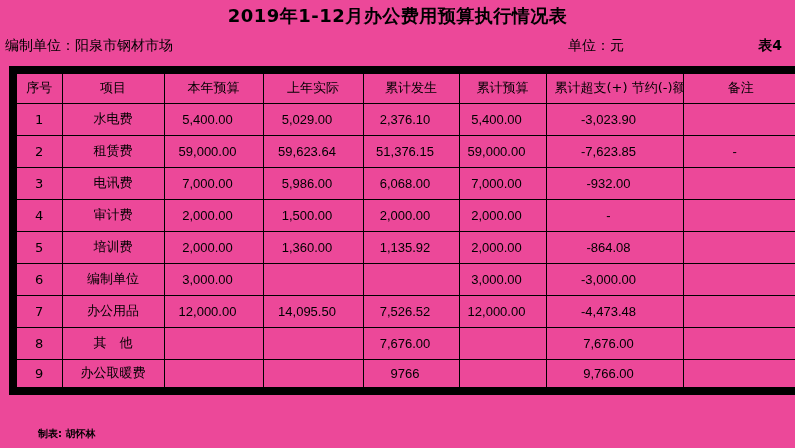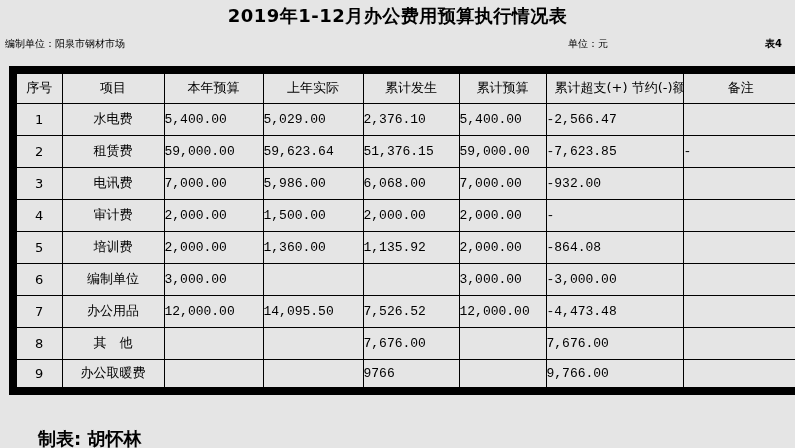--- a/index.html
+++ b/index.html
@@ -4,30 +4,30 @@
 <style>
   * { margin: 0; padding: 0; box-sizing: border-box; }
   html, body { background: #ffffff; }
   body {
     width: 795px; height: 448px;
     font-family: "DejaVu Sans", sans-serif;
     color: #000000;
     position: relative;
     overflow: hidden;
   }
-  .page { position: relative; width: 795px; height: 448px; background: #e5e5e5; }
+  .page { position: relative; width: 795px; height: 448px; background: #ec4899; }
 
   .title {
     position: absolute; top: 4px; left: 0; width: 100%;
     text-align: center;
     font-size: 18px; font-weight: bold;
     letter-spacing: 0.5px;
   }
 
-  .info-line { position: absolute; top: 37px; left: 0; width: 100%; height: 18px; font-size: 10px; }
+  .info-line { position: absolute; top: 37px; left: 0; width: 100%; height: 18px; font-size: 14px; }
   .info-unit   { position: absolute; left: 5px;  top: 0; }
   .info-curr   { position: absolute; left: 568px; top: 0; }
   .info-tabno  { position: absolute; right: 13px; top: 0; font-weight: bold; }
 
   table.budget {
     position: absolute; top: 66px; left: 9px;
     width: 789px;
     border-collapse: collapse;
     table-layout: fixed;
     border: 8px solid #000000;
@@ -39,27 +39,27 @@
     vertical-align: middle;
     overflow: hidden;
     white-space: nowrap;
   }
   table.budget thead tr { height: 33px; }
   table.budget tbody tr { height: 32px; }
   table.budget th { text-align: center; line-height: 1.1; }
   th.th-variance { white-space: pre-line; font-size: 12.5px; padding-left: 8px; }
   td.c-center { text-align: center; }
   td.c-num {
-    text-align: left;
+    text-align: center;
     padding-right: 12px;
-    font-family: Liberation Mono, monospace;
+    font-family: Liberation Sans, sans-serif;
     font-size: 12.5px;
   }
 
-  .sign-line { position: absolute; top: 427px; left: 0; width: 100%; height: 18px; font-size: 18px; padding-left: 24px; }
+  .sign-line { position: absolute; top: 427px; left: 0; width: 100%; height: 18px; font-size: 10px; padding-left: 24px; }
   .sign-prep { position: absolute; left: 38px;  top: 0; font-weight: bold; }
   .sign-rev  { position: absolute; left: 305px; top: 0; }
   .sign-appr { position: absolute; left: 665px; top: 0; }
 </style>
 </head>
 <body>
 
 <div class="page">
 
   <div class="title">2019年1-12月办公费用预算执行情况表</div>
@@ -95,21 +95,21 @@
       </tr>
     </thead>
     <tbody>
         <tr>
           <td class="c-center">1</td>
           <td class="c-center">水电费</td>
           <td class="c-num">5,400.00</td>
           <td class="c-num">5,029.00</td>
           <td class="c-num">2,376.10</td>
           <td class="c-num">5,400.00</td>
-          <td class="c-num">-2,566.47</td>
+          <td class="c-num">-3,023.90</td>
           <td class="c-num"></td>
         </tr>
         <tr>
           <td class="c-center">2</td>
           <td class="c-center">租赁费</td>
           <td class="c-num">59,000.00</td>
           <td class="c-num">59,623.64</td>
           <td class="c-num">51,376.15</td>
           <td class="c-num">59,000.00</td>
           <td class="c-num">-7,623.85</td>

